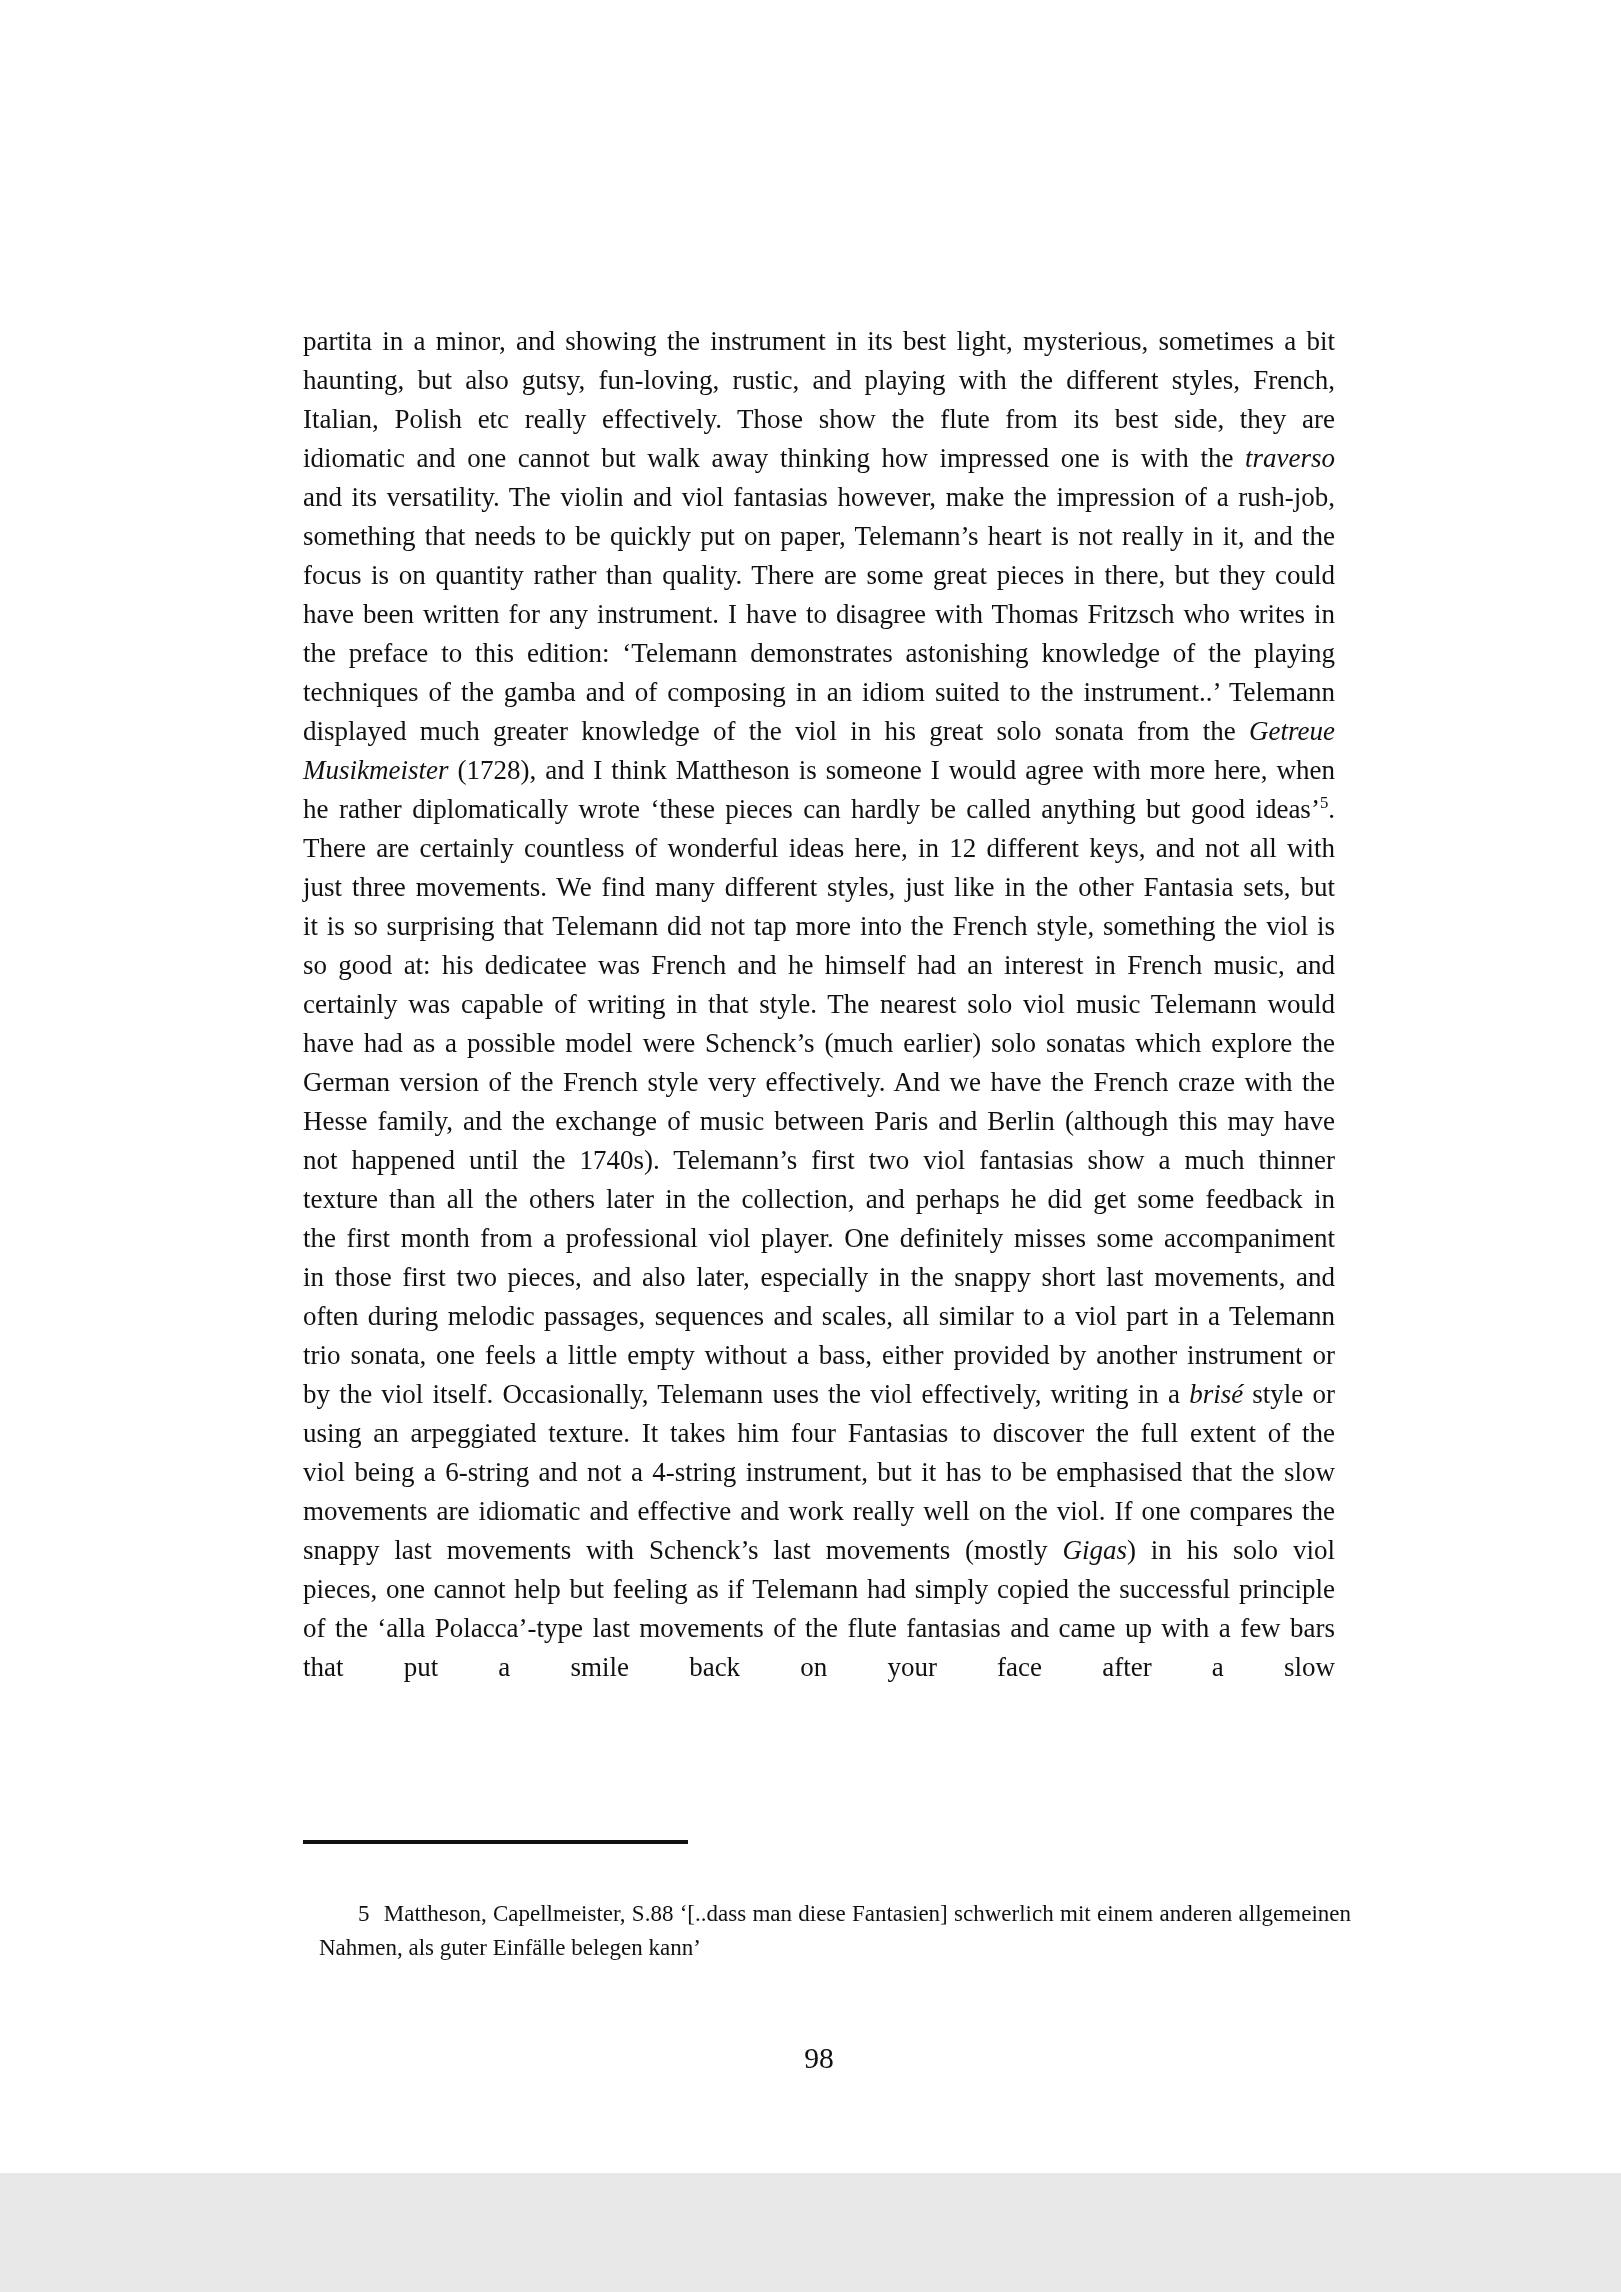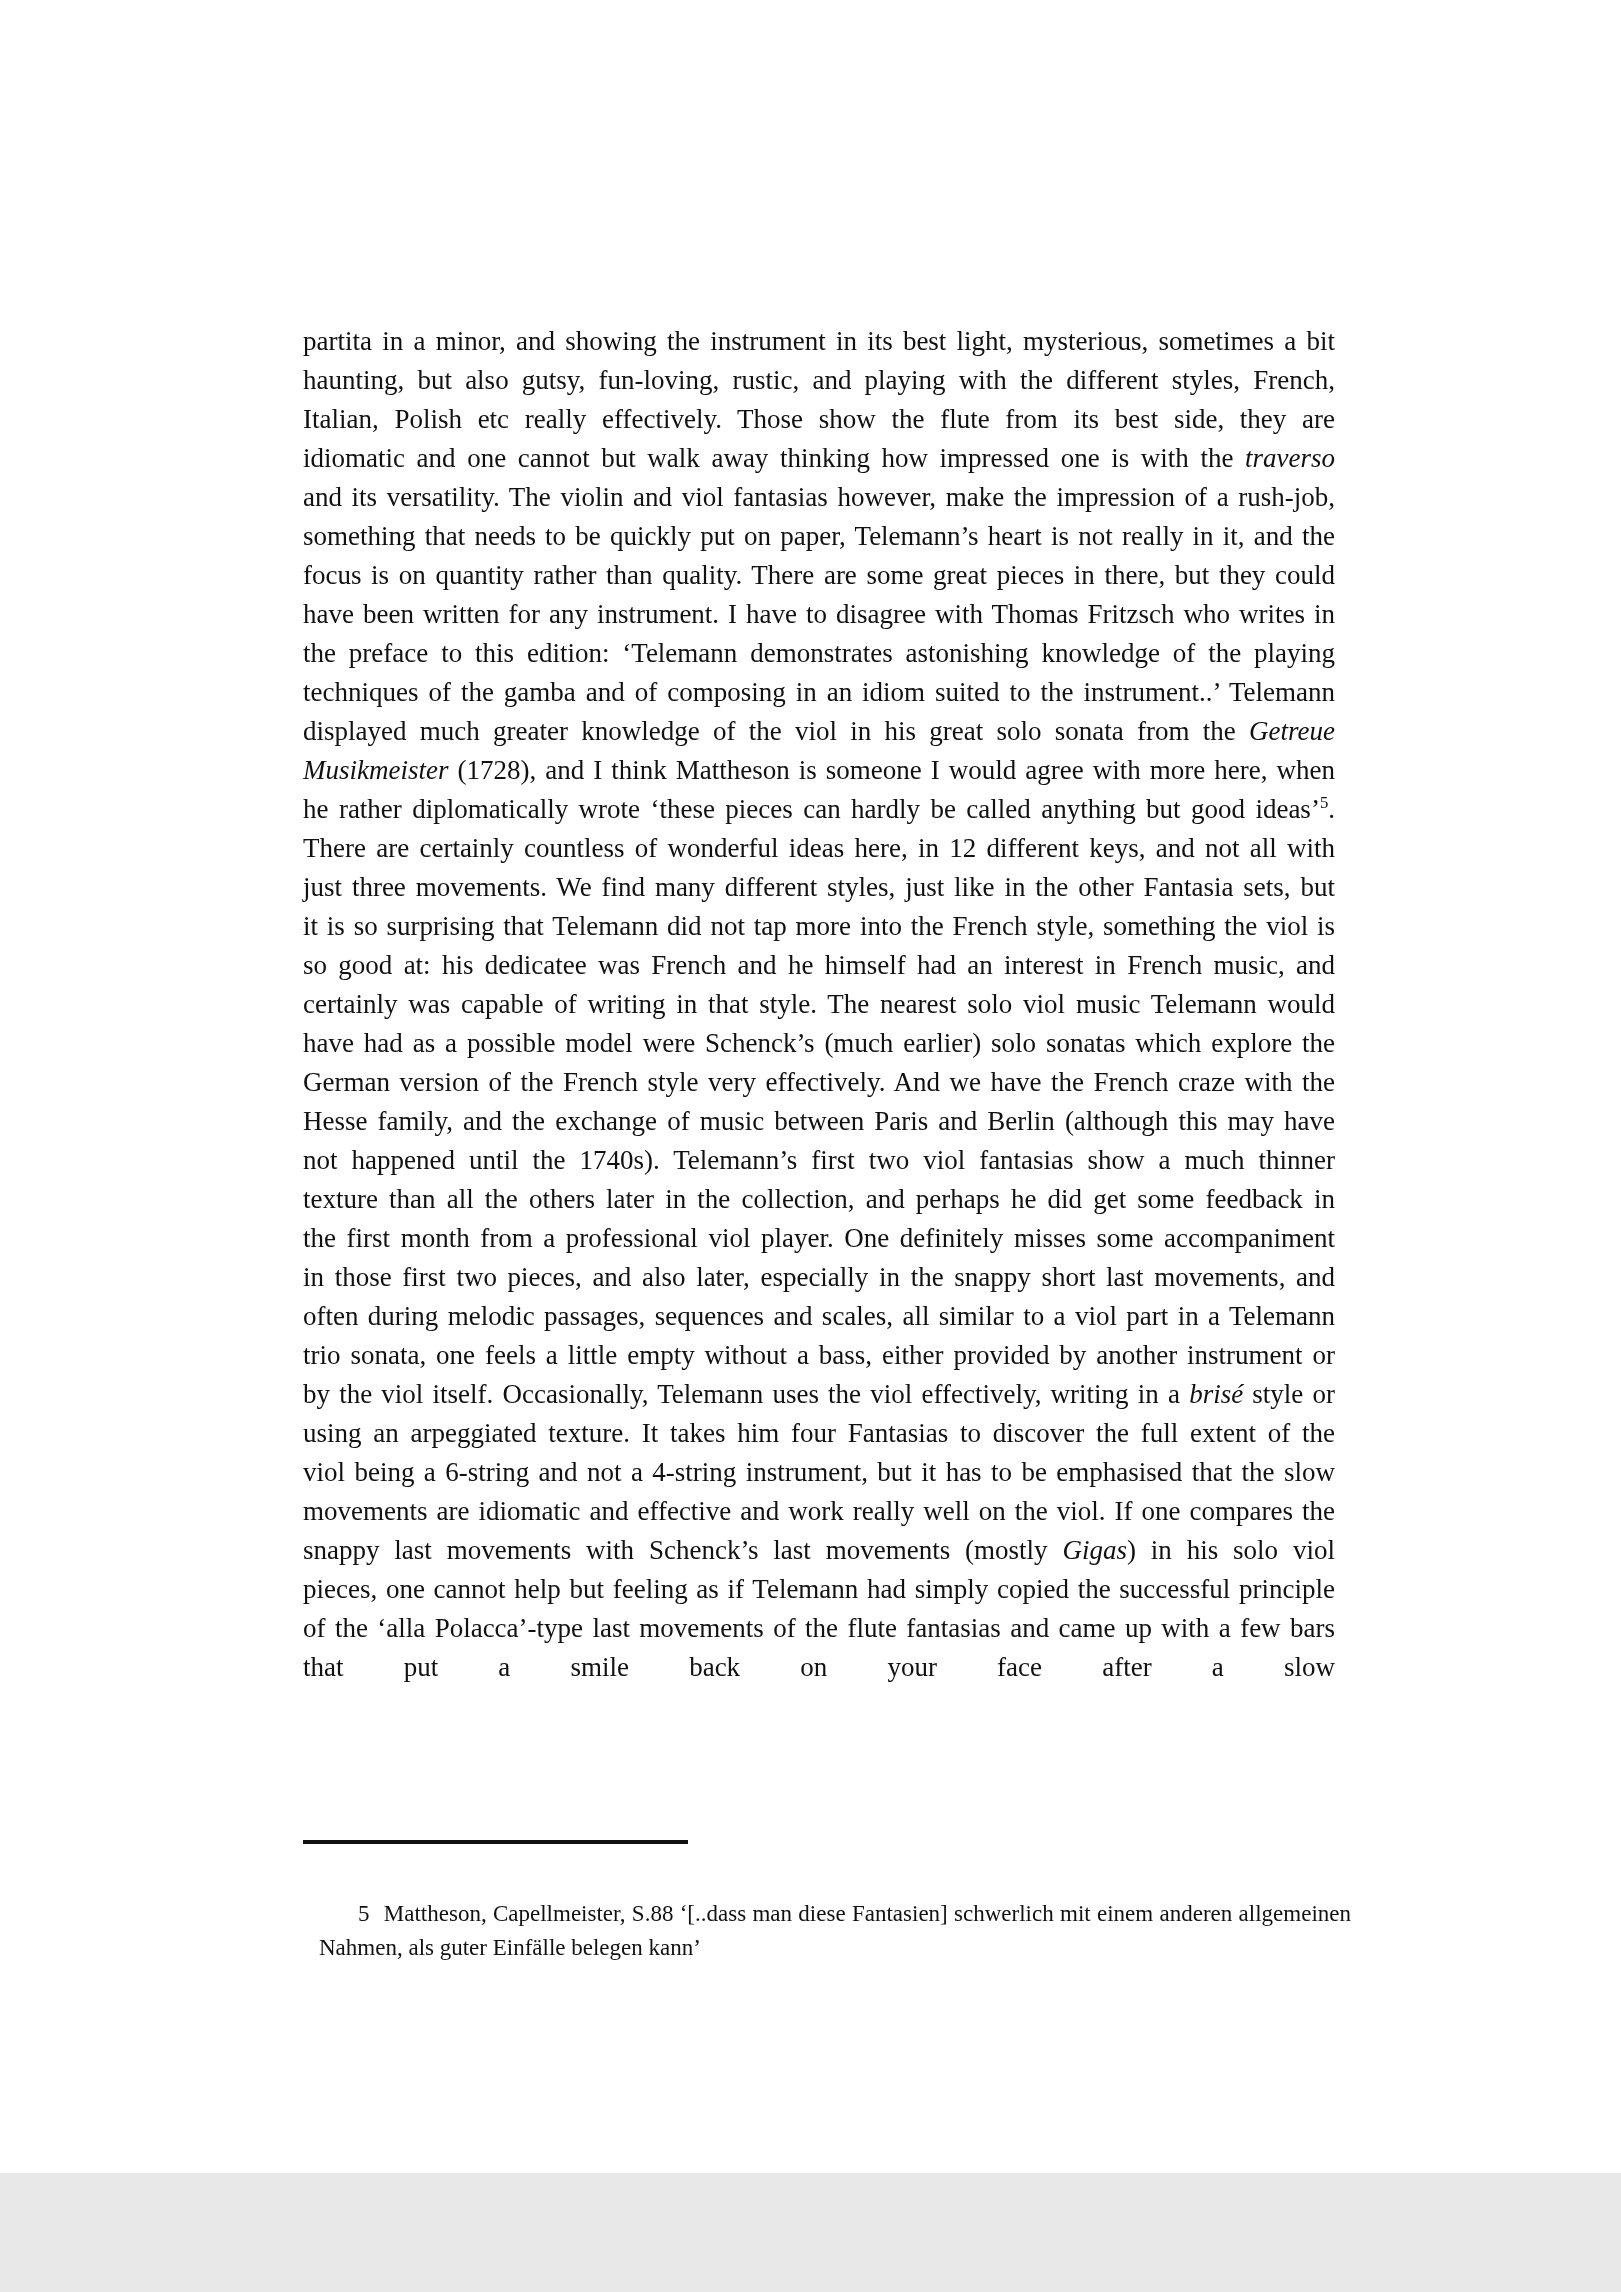--- a/index.html
+++ b/index.html
@@ -69,15 +69,16 @@
 <div class="page">
 
   <div class="body-text">
     <p><span>partita in a minor, and showing the instrument in its best light, mysterious, sometimes a bit haunting, but also gutsy, fun-loving, rustic, and playing with the different styles, French, Italian, Polish etc really effectively. Those show the flute from its best side, they are idiomatic and one cannot but walk away thinking how impressed one is with the </span><span class="italic">traverso</span><span> and its versatility. The violin and viol fantasias however, make the impression of a rush-job, something that needs to be quickly put on paper, Telemann’s heart is not really in it, and the focus is on quantity rather than quality. There are some great pieces in there, but they could have been written for any instrument. I have to disagree with Thomas Fritzsch who writes in the preface to this edition: ‘Telemann demonstrates astonishing knowledge of the playing techniques of the gamba and of composing in an idiom suited to the instrument..’ Telemann displayed much greater knowledge of the viol in his great solo sonata from the </span><span class="italic">Getreue Musikmeister</span><span> (1728), and I think Mattheson is someone I would agree with more here, when he rather diplomatically wrote ‘these pieces can hardly be called anything but good ideas’</span><sup class="fnref">5</sup><span>. There are certainly countless of wonderful ideas here, in 12 different keys, and not all with just three movements. We find many different styles, just like in the other Fantasia sets, but it is so surprising that Telemann did not tap more into the French style, something the viol is so good at: his dedicatee was French and he himself had an interest in French music, and certainly was capable of writing in that style. The nearest solo viol music Telemann would have had as a possible model were Schenck’s (much earlier) solo sonatas which explore the German version of the French style very effectively. And we have the French craze with the Hesse family, and the exchange of music between Paris and Berlin (although this may have not happened until the 1740s). Telemann’s first two viol fantasias show a much thinner texture than all the others later in the collection, and perhaps he did get some feedback in the first month from a professional viol player. One definitely misses some accompaniment in those first two pieces, and also later, especially in the snappy short last movements, and often during melodic passages, sequences and scales, all similar to a viol part in a Telemann trio sonata, one feels a little empty without a bass, either provided by another instrument or by the viol itself. Occasionally, Telemann uses the viol effectively, writing in a </span><span class="italic">brisé</span><span> style or using an arpeggiated texture. It takes him four Fantasias to discover the full extent of the viol being a 6-string and not a 4-string instrument, but it has to be emphasised that the slow movements are idiomatic and effective and work really well on the viol. If one compares the snappy last movements with Schenck’s last movements (mostly </span><span class="italic">Gigas</span><span>) in his solo viol pieces, one cannot help but feeling as if Telemann had simply copied the successful principle of the ‘alla Polacca’-type last movements of the flute fantasias and came up with a few bars that put a smile back on your face after a slow</span></p>
   </div>
 
   <div class="footnote-rule"></div>
 
   <p class="footnote"><span class="fn-marker">5</span><span>Mattheson, Capellmeister, S.88 ‘[..dass man diese Fantasien] schwerlich mit einem anderen allgemeinen Nahmen, als guter Einfälle belegen kann’</span></p>
 
+  <div class="page-number">98</div>
 
 </div>
 
 
 </body></html>

